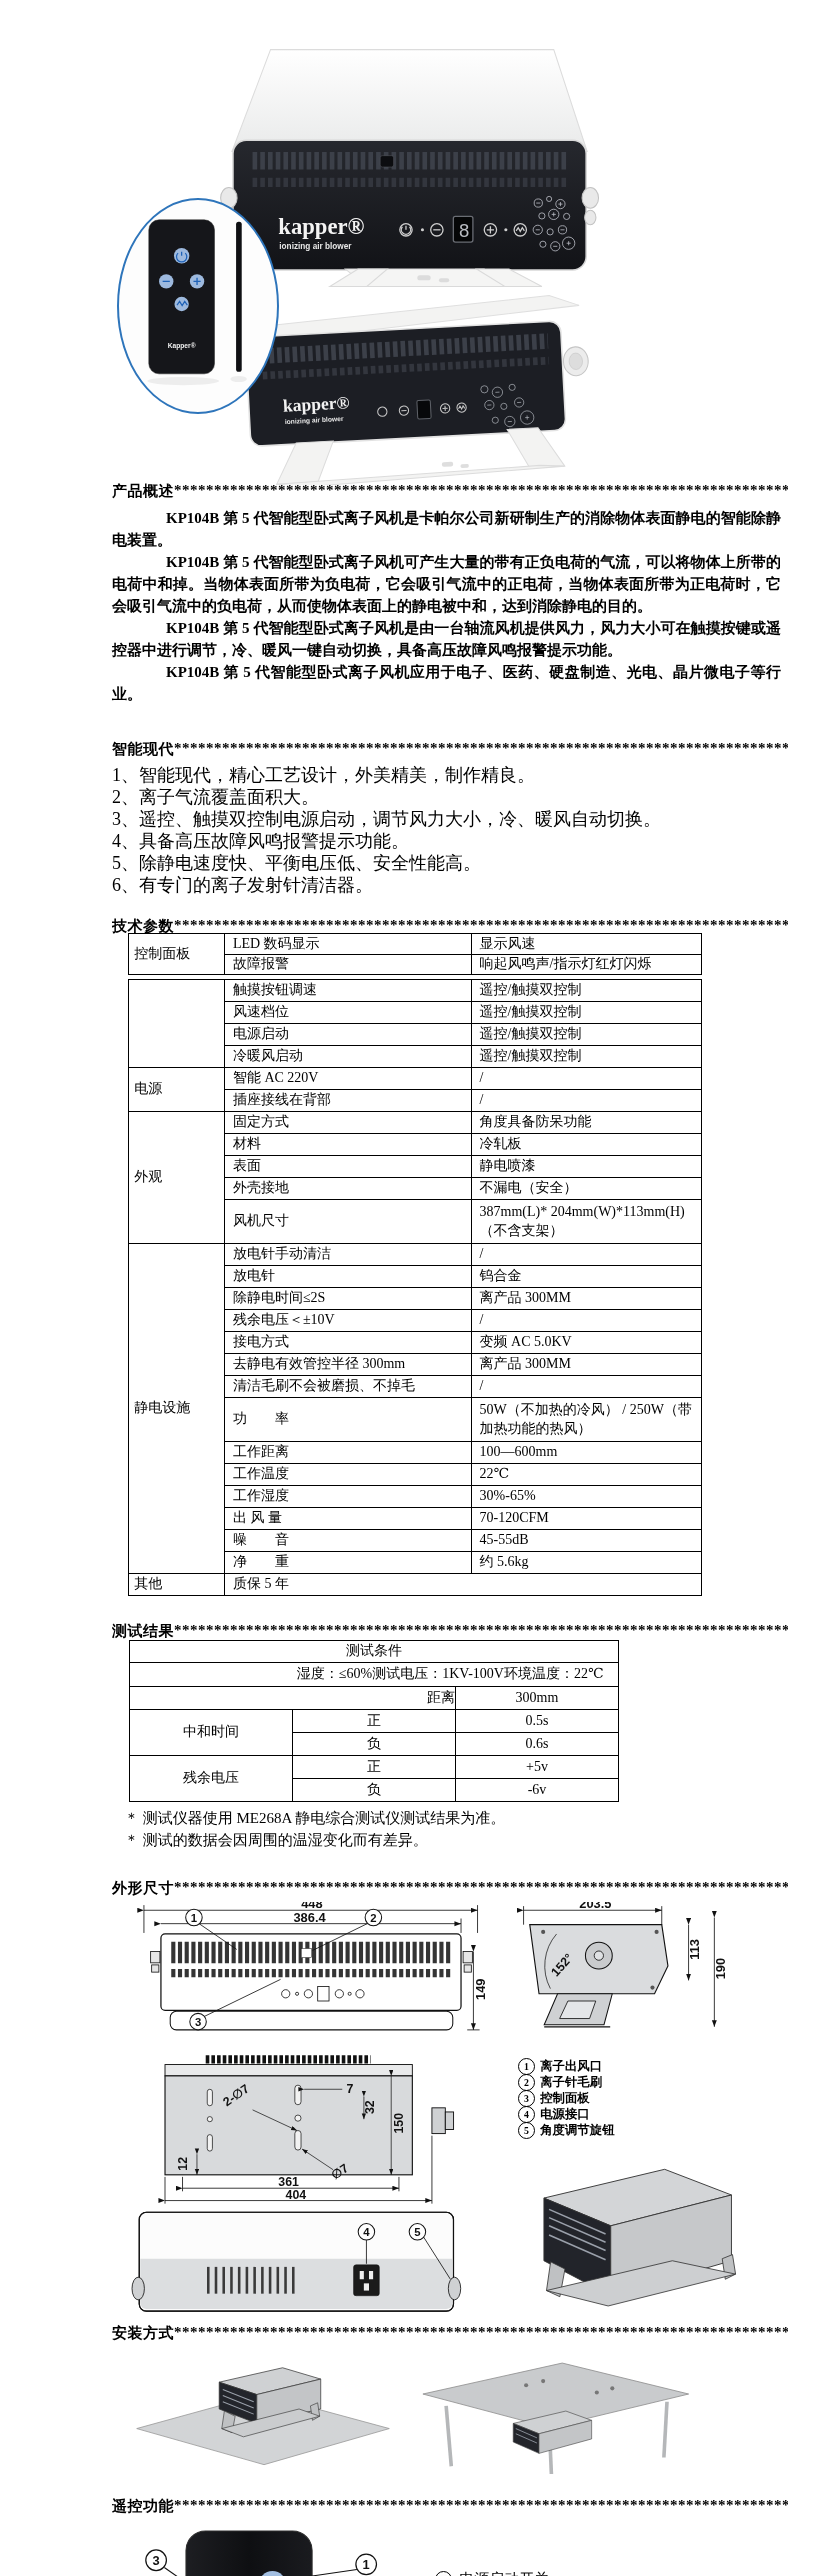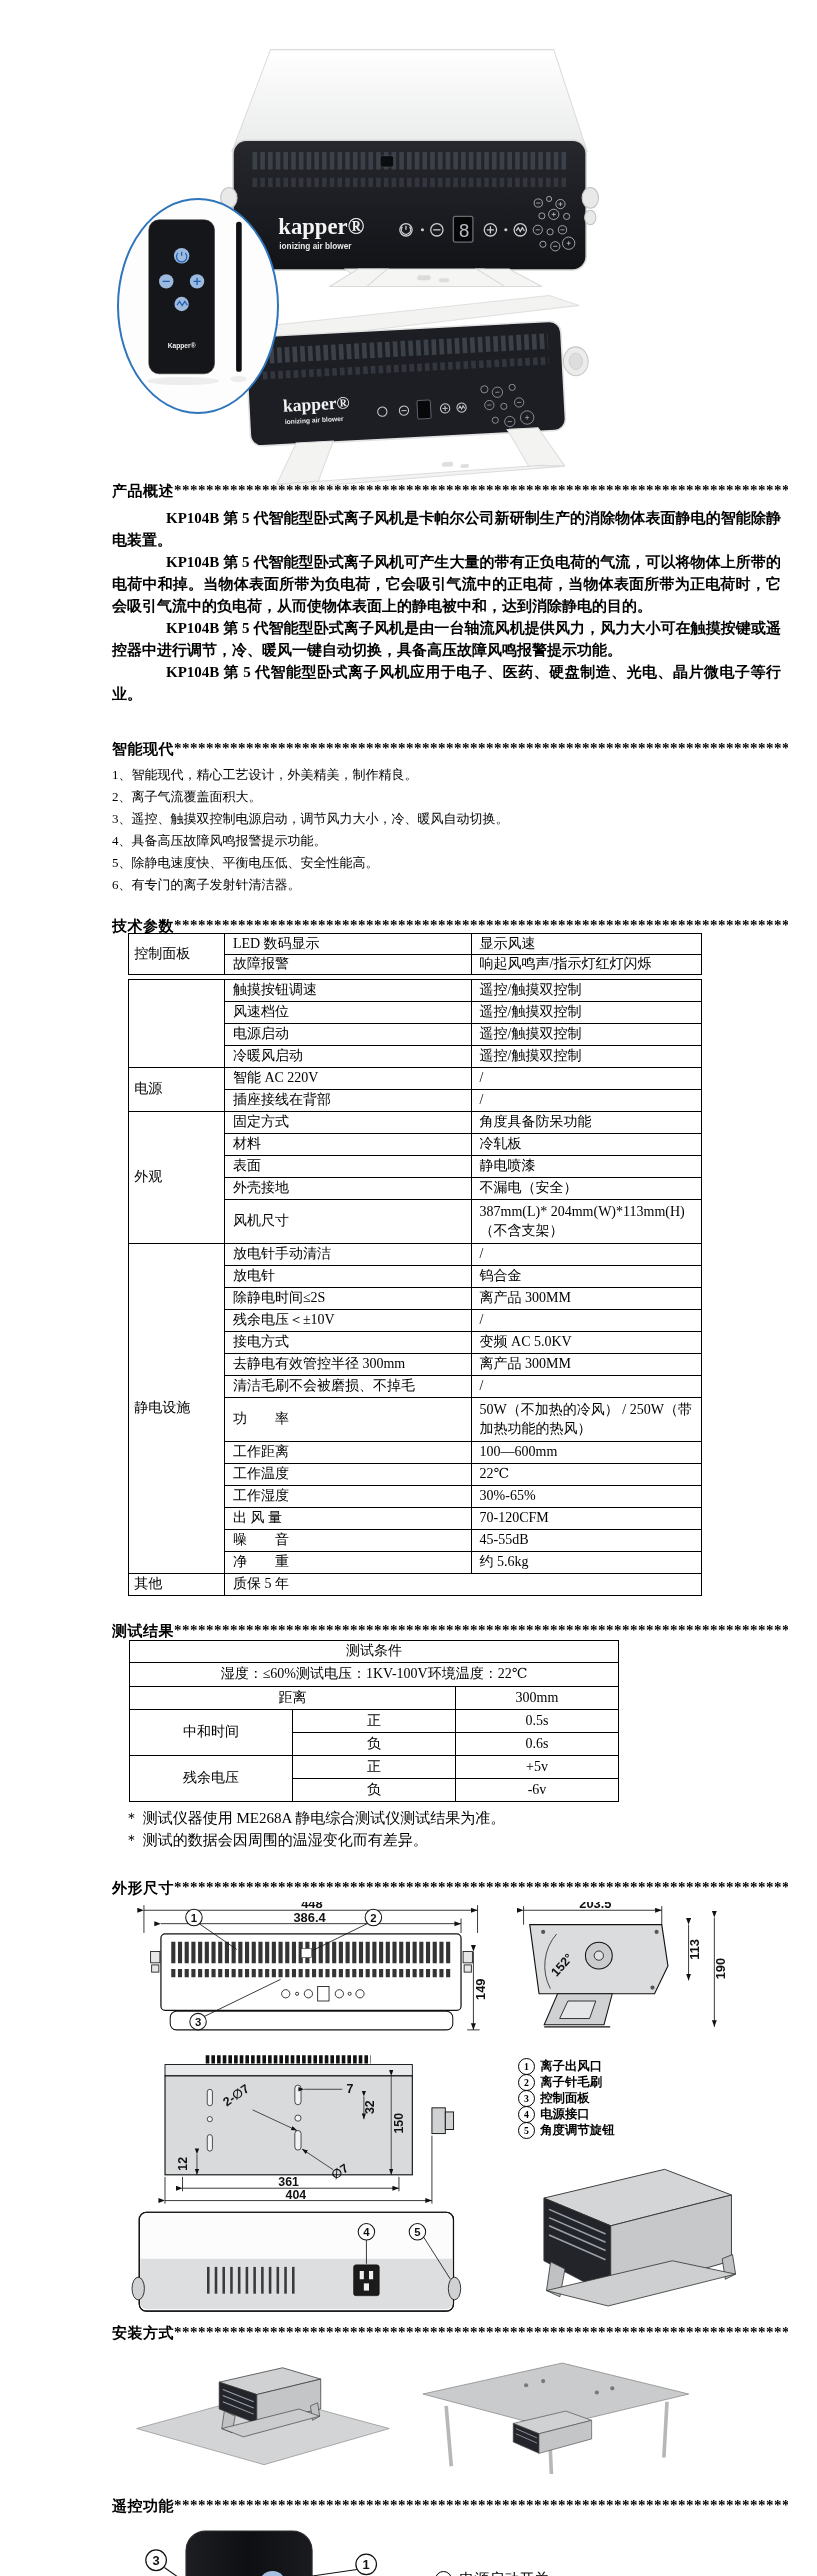--- a/index.html
+++ b/index.html
@@ -6,37 +6,37 @@
   .page{position:relative;width:818px;height:2865px;background:#fff;overflow:hidden;
         font-family:"Liberation Serif","DejaVu Serif",serif;color:#000;}
   .abs{position:absolute;}
   
   .sec{position:absolute;left:112px;width:676px;white-space:nowrap;overflow:hidden;font-weight:bold;}
   .sec .t{font-size:15px;letter-spacing:0.5px;}
   .sec .stars{font-size:15px;letter-spacing:0.5px;vertical-align:1px;}
   
   .paras{position:absolute;left:112px;width:669px;font-size:15px;line-height:22px;text-align:justify;}
   .paras p{margin:0;text-indent:54px;font-weight:bold;}
-  .feats{position:absolute;left:112px;width:669px;font-size:13px;}
+  .feats{position:absolute;left:112px;width:669px;font-size:18px;}
   .feats div{height:22px;line-height:22px;white-space:nowrap;}
   
   table{border-collapse:collapse;table-layout:fixed;}
   .spec{position:absolute;left:128px;width:574px;font-size:14px;}
   .spec td{border:0.8px solid #000;padding:0;vertical-align:middle;line-height:18.5px;}
   .spec .g{width:90px;padding-left:5.2px;}
   .spec .n{width:238px;padding-left:7.7px;}
   .spec .v{padding-left:7.7px;}
   .spec tr{height:22px;}
   .spec tr.h40{height:20.6px;}
   .spec tr.r2{height:44px;}
   
   .ttab{position:absolute;left:129px;top:1640px;width:490px;font-size:14px;}
   .ttab td{border:0.8px solid #000;text-align:center;vertical-align:middle;padding:0;}
   .ttab tr{height:23px;}
-  .condrow{display:flex;justify-content:center;padding:0 14.4px;}
+  .condrow{display:flex;justify-content:flex-end;padding:0 14.4px;}
   .notes{position:absolute;left:112px;width:669px;font-size:15px;margin-left:12px;}
   .notes div{height:22px;line-height:22px;white-space:nowrap;}
   
   .cn{display:inline-flex;width:15px;height:15px;border:1px solid #000;border-radius:50%;
       align-items:center;justify-content:center;font-size:9.8px;font-weight:bold;flex:0 0 15px;}
   .dleg{position:absolute;left:518px;top:2059px;font-size:12.4px;font-weight:bold;}
   .dleg .it{display:flex;align-items:center;gap:5.2px;height:15.5px;margin-bottom:0.5px;}
   .rleg{position:absolute;left:435px;top:2570px;font-size:15px;}
   .rleg .it{display:flex;align-items:center;gap:7.2px;height:18.5px;margin-bottom:8.2px;}
   .inset{position:absolute;left:117px;top:198px;width:158px;height:212px;border:2.6px solid #2e75bb;
@@ -341,21 +341,21 @@
     <tr style="height:24px;">
       <td colspan="3">
         <div class="condrow">
           <span>湿度：≤60%</span>
           <span>测试电压：1KV-100V</span>
           <span>环境温度：22℃</span>
         </div>
       </td>
     </tr>
     <tr>
-      <td colspan="2" style="width:211px;">距离</td>
+      <td colspan="2" style="width:211px;text-align:right;">距离</td>
       <td>300mm</td>
     </tr>
     <tr>
       <td rowspan="2" style="width:103px;">中和时间</td>
       <td style="width:108px;">正</td>
       <td>0.5s</td>
     </tr>
     <tr>
           <td>负</td>
         <td>0.6s</td>

